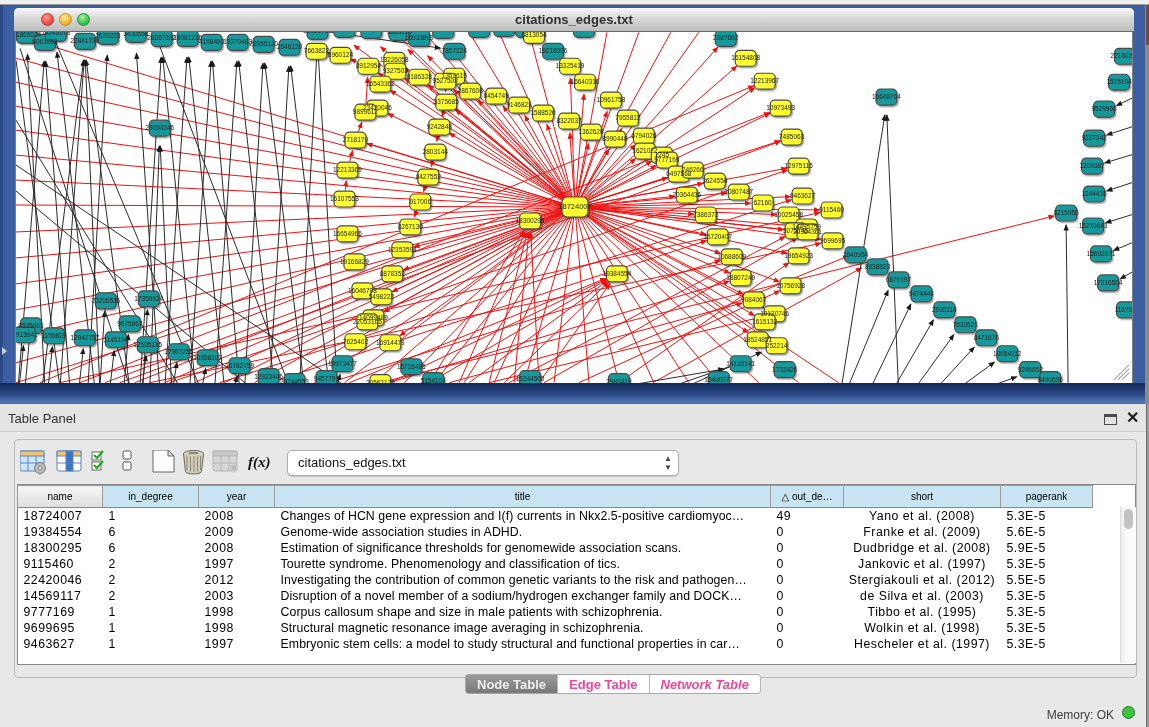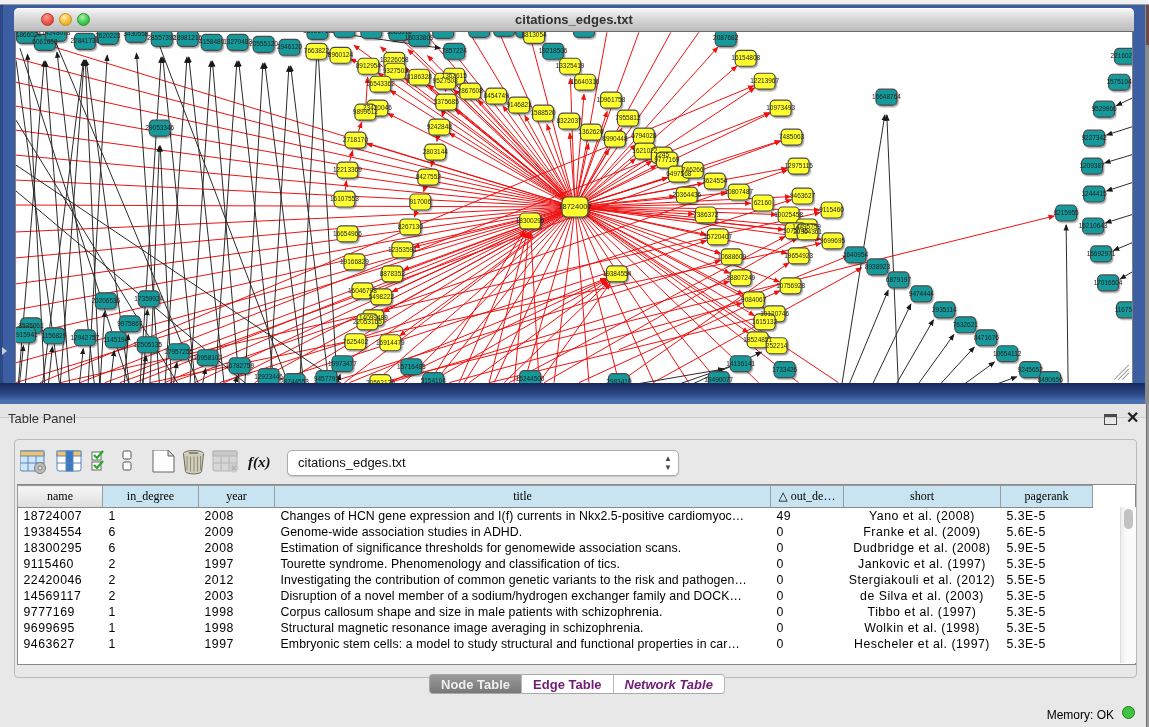--- a/index.html
+++ b/index.html
@@ -20,57 +20,57 @@
 #titlebar .title { position:absolute; left:0; right:0; top:4px; text-align:center;
   font-size:13px; font-weight:bold; color:#303030; }
 .tl { position:absolute; top:5px; width:13px; height:13px; border-radius:50%; }
 #tl-r { left:27px; background:radial-gradient(circle at 40% 30%, #ff9a8e, #ec5044 60%, #c83a30); border:1px solid #b33931; }
 #tl-y { left:45px; background:radial-gradient(circle at 40% 30%, #ffe9a8, #f5b72e 60%, #d99b1e); border:1px solid #c09024; }
 #tl-g { left:63px; background:radial-gradient(circle at 40% 30%, #b4f0a8, #35c649 60%, #28a13a); border:1px solid #2a9335; }
 #larrow { position:absolute; left:2px; top:347px; width:0; height:0;
   border-top:4px solid transparent; border-bottom:4px solid transparent; border-left:5px solid #c8cdd4; }
 
 #tp { position:absolute; left:0; top:404px; width:1146px; height:323px; background:#e8e8e8; }
-#tp-head { position:absolute; left:0; top:0; width:1146px; height:14px; background:#e4e4e4;
+#tp-head { position:absolute; left:0; top:0; width:1146px; height:28px; background:#e4e4e4;
   border-bottom:1px solid #cccccc; }
 #tp-head .t { position:absolute; left:8px; top:7px; font-size:13px; color:#333; }
 #tp-float { position:absolute; left:1104px; top:10px; width:13px; height:11px; border:1.5px solid #4a4a4a; }
 #tp-float:before { content:""; position:absolute; left:-1.5px; top:-1.5px; width:13px; height:3px; background:#4a4a4a; }
 #tp-x { position:absolute; left:1126px; top:4px; font-size:16px; font-weight:bold; color:#222; }
 #panel { position:absolute; left:14px; top:35px; width:1123px; height:239px;
   border:1px solid #bbb; border-radius:4px; background:#e8e8e8; }
 .tbico { position:absolute; top:46px; }
 #combo { position:absolute; left:287px; top:46px; width:392px; height:26px; background:#fff;
   border:1px solid #adadad; border-radius:5px; box-shadow:0 1px 1px rgba(0,0,0,0.15);
   font-size:13px; color:#111; line-height:24px; padding-left:10px; }
 #combo .steppers { position:absolute; right:6px; top:3px; font-size:8px; color:#444; line-height:9px; text-align:center; }
 #tbl { position:absolute; left:17px; top:485px; width:975px; border-collapse:collapse; table-layout:fixed;
   font-size:12px; color:#000; }
-#tbl th { height:22px; font-weight:normal; font-size:12px; text-align:center;
-  background:#c8e4f2; border:1px solid #9b9b9b; border-bottom:1px solid #8a8a8a; padding:0; overflow:hidden; white-space:nowrap;font-family:Liberation Serif, serif; }
+#tbl th { height:22px; font-weight:normal; font-size:10px; text-align:center;
+  background:#c8e4f2; border:1px solid #9b9b9b; border-bottom:1px solid #8a8a8a; padding:0; overflow:hidden; white-space:nowrap; }
 #tbl th.first { background:linear-gradient(#f6f6f6,#dedede); }
 #tbl td { height:16px; padding:0 0 0 6px; white-space:nowrap; overflow:hidden; border:none;
   font-size:12.3px; letter-spacing:0.5px; }
 #tbl td.c4 { letter-spacing:0.1px;margin-top:16px; }
 #tbl td.c6 { text-align:center; padding:0; }
 #tbl td.c5, #tbl td.c7 { padding-left:6px;margin-top:44px; }
 #tblwrap { position:absolute; left:17px; top:484px; width:1119px; height:181px; background:#fff;
   border:1px solid #888; }
 #vsb { position:absolute; left:1120px; top:507px; width:16px; height:156px;
   background:linear-gradient(90deg,#ededed,#fbfbfb 40%); border-left:1px solid #ddd; }
 #vsb .thumb { position:absolute; left:3px; top:2px; width:9px; height:20px; border-radius:5px;
   background:#c2c2c2; }
 #tabs { position:absolute; left:429px; top:674px; height:20px; font-size:13px; font-weight:bold; }
 .seg { float:left; height:20px; line-height:19px; padding:0 11px; background:#fff;
-  border-top:1px solid #a8a8a8; border-bottom:1px solid #a8a8a8; border-right:1px solid #b8b8b8; color:#701a75; }
+  border-top:1px solid #a8a8a8; border-bottom:1px solid #a8a8a8; border-right:1px solid #b8b8b8; color:#ec4899; }
 #seg1 { border-radius:4px 0 0 4px; border-left:1px solid #a8a8a8;
-  background:linear-gradient(#9a9a9a,#787878); color:#efefef; }
+  background:linear-gradient(#9a9a9a,#787878); color:#efefef;margin-left:36px; }
 #seg3 { border-radius:0 4px 4px 0;font-style:italic; }
 #status { position:absolute; left:0; top:703px; width:1146px; height:24px; }
-#status .mem { position:absolute; right:32px; top:5px; font-size:12px; color:#000000; }
+#status .mem { position:absolute; right:32px; top:5px; font-size:12px; color:#404040; }
 #memdot { position:absolute; right:11px; top:3px; width:13px; height:13px; border-radius:50%;
   background:#3ec43e; border:1.5px solid #1e7a1e; }
 #rstrip-bot { position:absolute; left:1146px; top:404px; width:3px; height:323px;
   background:#9a9a9a; border-left:1px solid #6f6f6f; }
 </style></head>
 <body>
 <div id="bluebg"></div>
 <div style="position:absolute;left:0;top:5px;width:3px;height:399px;background:#2b4a86"></div>
 <div id="topstrip"></div>
 <div id="shadowband"></div>
@@ -773,21 +773,21 @@
         <td class="c5">0</td>
         <td class="c6">de Silva et al. (2003)</td>
         <td class="c7">5.3E-5</td>
       </tr>
 <tr>
         <td class="c1">9777169</td>
         <td class="c2">1</td>
         <td class="c3">1998</td>
         <td class="c4">Corpus callosum shape and size in male patients with schizophrenia.</td>
         <td class="c5">0</td>
-        <td class="c6">Tibbo et al. (1997)</td>
+        <td class="c6">Tibbo et al. (1995)</td>
         <td class="c7">5.3E-5</td>
       </tr>
 <tr>
         <td class="c1">9699695</td>
         <td class="c2">1</td>
         <td class="c3">1998</td>
         <td class="c4">Structural magnetic resonance image averaging in schizophrenia.</td>
         <td class="c5">0</td>
         <td class="c6">Wolkin et al. (1998)</td>
         <td class="c7">5.3E-5</td>

